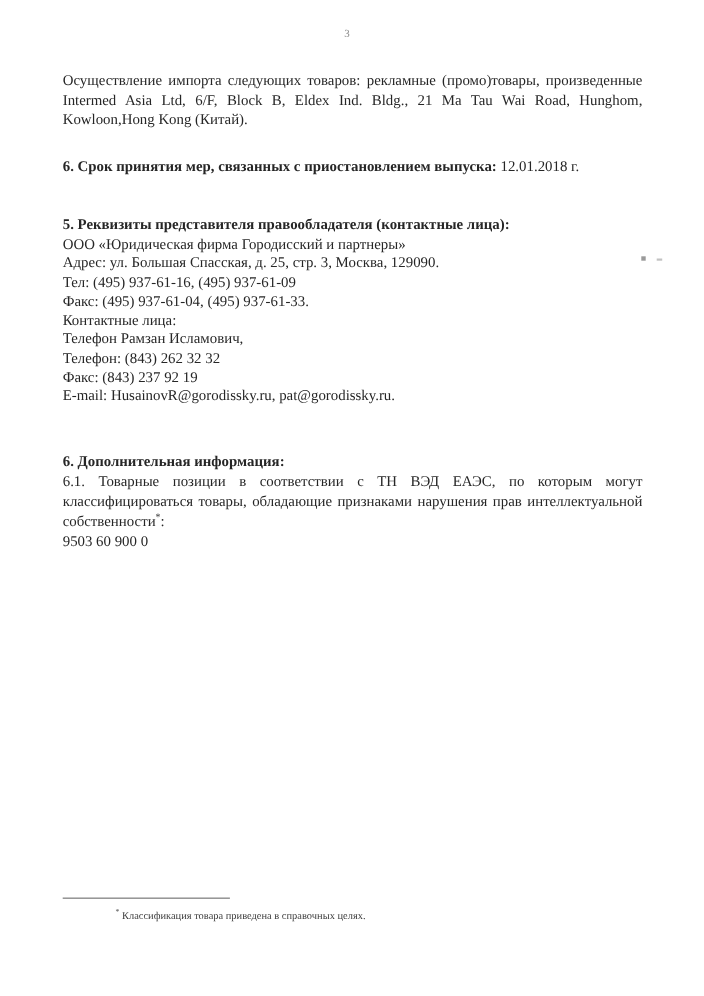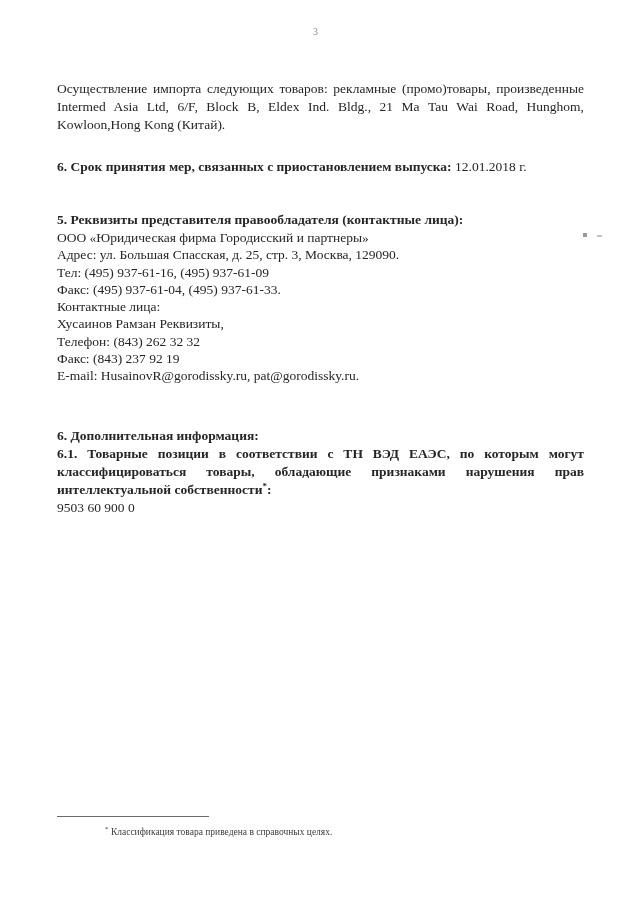--- a/index.html
+++ b/index.html
@@ -19,21 +19,21 @@
   .page-number {
     position: absolute;
     top: 26px;
     left: 313px;
     font-size: 10px;
     color: #8a8a8a;
   }
   .content {
     position: absolute;
     left: 57px;
-    top: 80px;
+    top: 64px;
     width: 527px;
     font-size: 13.5px;
   }
   .para-intro {
     text-align: justify;
     line-height: 18px;
   }
   .sec4-line {
     margin-top: 24px;
     line-height: 18px;
@@ -46,21 +46,21 @@
   }
   .sec5-lines .line {
     line-height: 17.3px;
   }
   .sec6-heading {
     margin-top: 42px;
     font-weight: bold;
     line-height: 18px;
   }
   .para-61 {
-    font-weight: bold;
+    font-weight: normal;
     text-align: justify;
     line-height: 18px;
   }
   .code-line {
     line-height: 18px;
   }
   sup.fn-marker {
     font-size: 9px;
     line-height: 0;
   }
@@ -106,21 +106,21 @@
     <div class="sec4-line"><span class="bold">6. Срок принятия мер, связанных с приостановлением выпуска:</span><span> 12.01.2018 г.</span></div>
 
     <div class="sec5-heading">5. Реквизиты представителя правообладателя (контактные лица):</div>
 
     <div class="sec5-lines">
       <div class="line">ООО «Юридическая фирма Городисский и партнеры»</div>
       <div class="line">Адрес: ул. Большая Спасская, д. 25, стр. 3, Москва, 129090.</div>
       <div class="line">Тел: (495) 937-61-16, (495) 937-61-09</div>
       <div class="line">Факс: (495) 937-61-04, (495) 937-61-33.</div>
       <div class="line">Контактные лица:</div>
-      <div class="line">Хусаинов Рамзан Реквизиты,</div>
+      <div class="line">Телефон Рамзан Исламович,</div>
       <div class="line">Телефон: (843) 262 32 32</div>
       <div class="line">Факс: (843) 237 92 19</div>
       <div class="line">E-mail: HusainovR@gorodissky.ru, pat@gorodissky.ru.</div>
     </div>
 
     <div class="sec6-heading">6. Дополнительная информация:</div>
 
     <div class="para-61"><span>6.1. Товарные позиции в соответствии с ТН ВЭД ЕАЭС, по которым могут классифицироваться товары, обладающие признаками нарушения прав интеллектуальной собственности</span><sup class="fn-marker">*</sup><span>:</span></div>
 
     <div class="code-line">9503 60 900 0</div>

